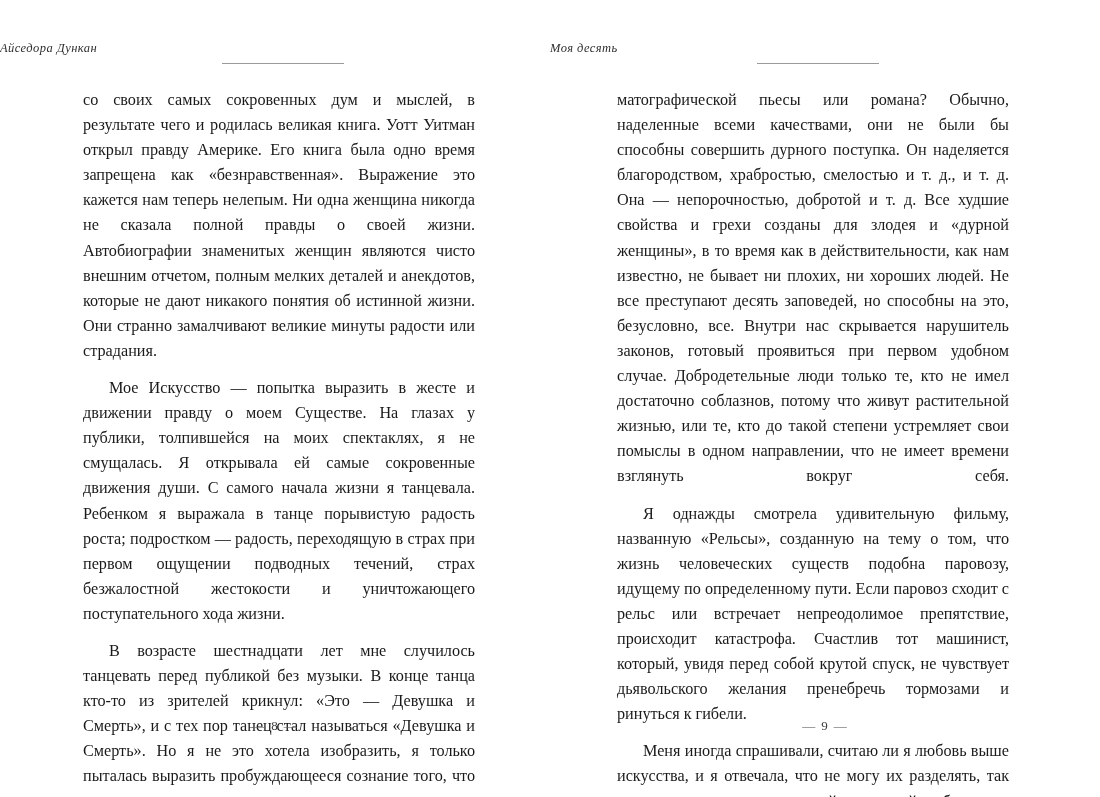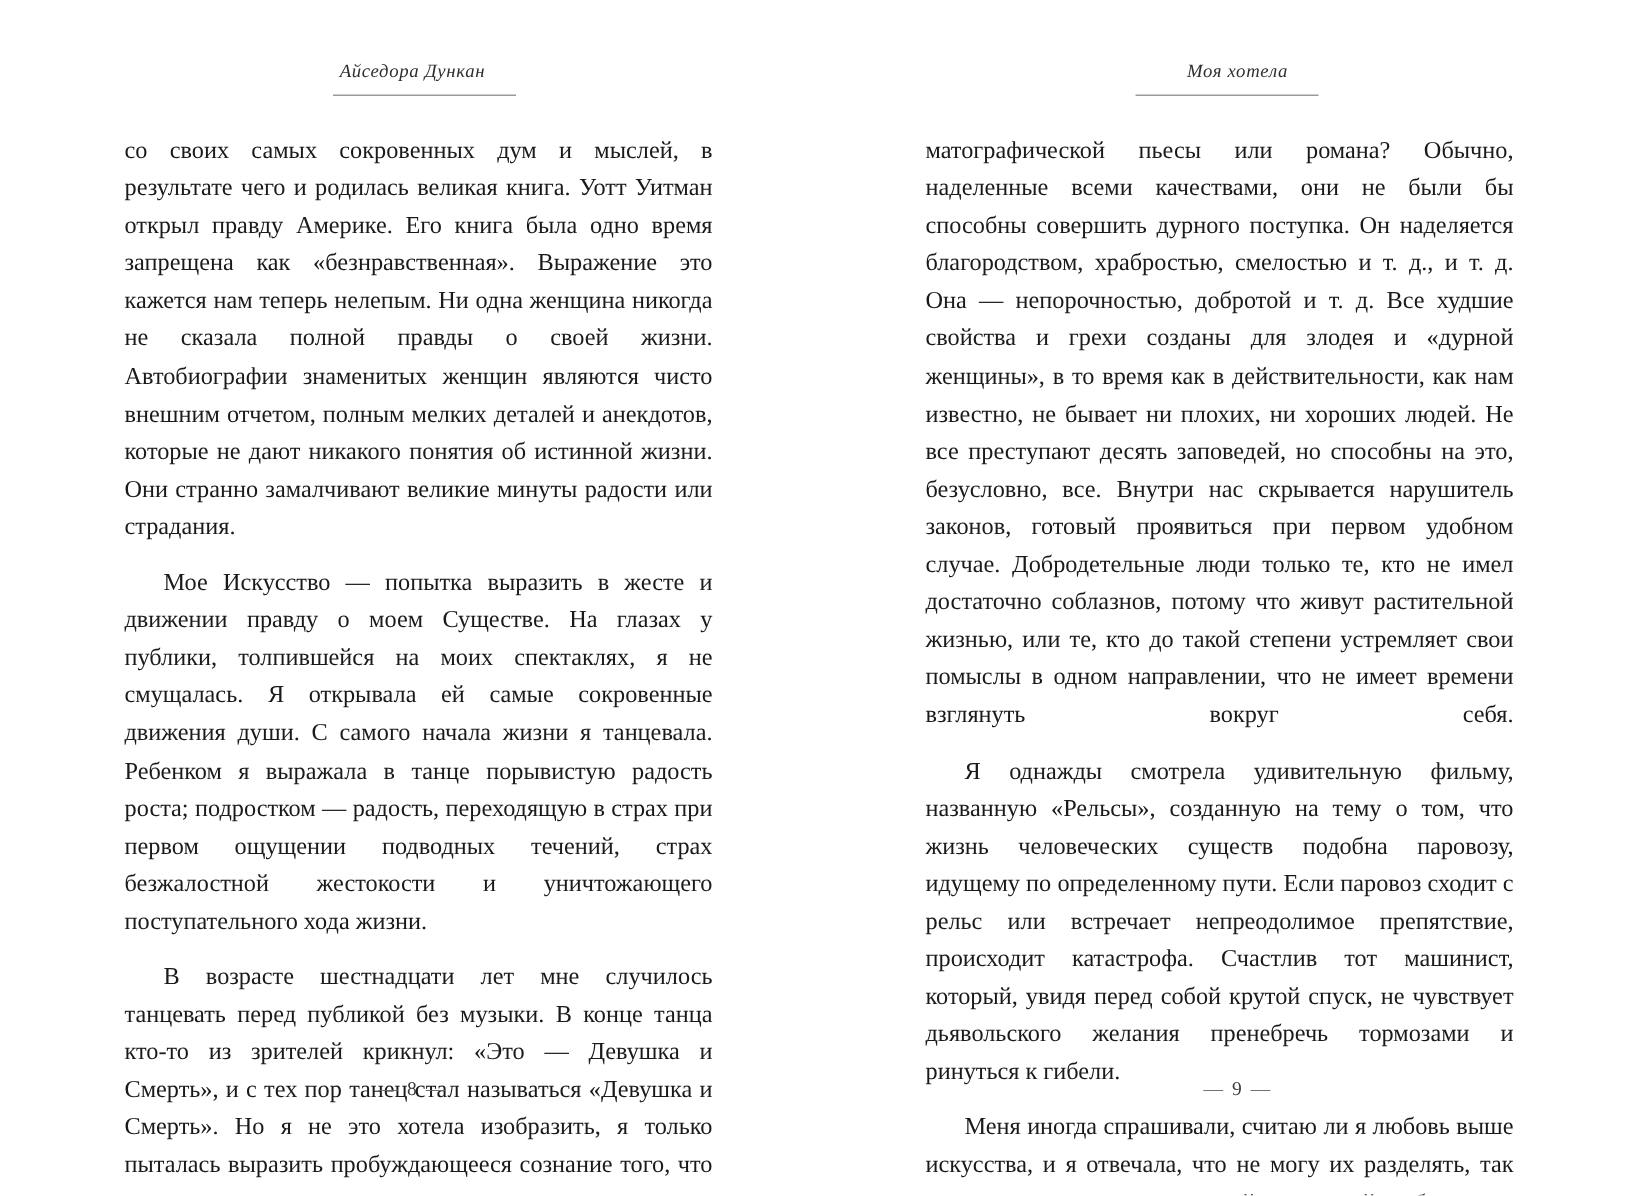--- a/index.html
+++ b/index.html
@@ -26,21 +26,20 @@
   }
 
   .page-left  { left: 0; }
   .page-right { left: 550px; }
 
   
   .running-head {
     position: absolute;
     top: 38px;
     width: 100%;
-    text-align: center;
   }
 
   .running-head-text {
     display: inline-block;
     font-style: italic;
     font-size: 12.5px;
     letter-spacing: 0.45px;
     color: #2e2e2e;
     line-height: 1.1;
   }
@@ -120,21 +119,21 @@
     </div>
 
     <div class="folio">
       <span class="dash">—</span><span>8</span><span class="dash">—</span>
     </div>
   </div>
 
   <div class="page page-right">
 
     <div class="running-head">
-      <span class="running-head-text">Моя хотела</span>
+      <span class="running-head-text">Моя десять</span>
     </div>
     <div class="head-rule"></div>
 
     <div class="column">
       <p class="cont runs-on">матографической пьесы или романа? Обычно, наделенные всеми качествами, они не были бы способны совершить дурного поступка. Он наделяется благородством, храбростью, смелостью и т. д., и т. д. Она — непорочностью, добротой и т. д. Все худшие свойства и грехи созданы для злодея и «дурной женщины», в то время как в действительности, как нам известно, не бывает ни плохих, ни хороших людей. Не все преступают десять заповедей, но способны на это, безусловно, все. Внутри нас скрывается нарушитель законов, готовый проявиться при первом удобном случае. Добродетельные люди только те, кто не имел достаточно соблазнов, потому что живут растительной жизнью, или те, кто до такой степени устремляет свои помыслы в одном направлении, что не имеет времени взглянуть вокруг себя.</p>
       <p>Я однажды смотрела удивительную фильму, названную «Рельсы», созданную на тему о том, что жизнь человеческих существ подобна паровозу, идущему по определенному пути. Если паровоз сходит с рельс или встречает непреодолимое препятствие, происходит катастрофа. Счастлив тот машинист, который, увидя перед собой крутой спуск, не чувствует дьявольского желания пренебречь тормозами и ринуться к гибели.</p>
       <p>Меня иногда спрашивали, считаю ли я любовь выше искусства, и я отвечала, что не могу их разделять, так как художник — единственный настоящий любовник, у него одного чистый взгляд на красоту, а любовь — это взгляд души, когда ей дана возможность смотреть на бессмертную красоту.</p>
 
     </div>
 

